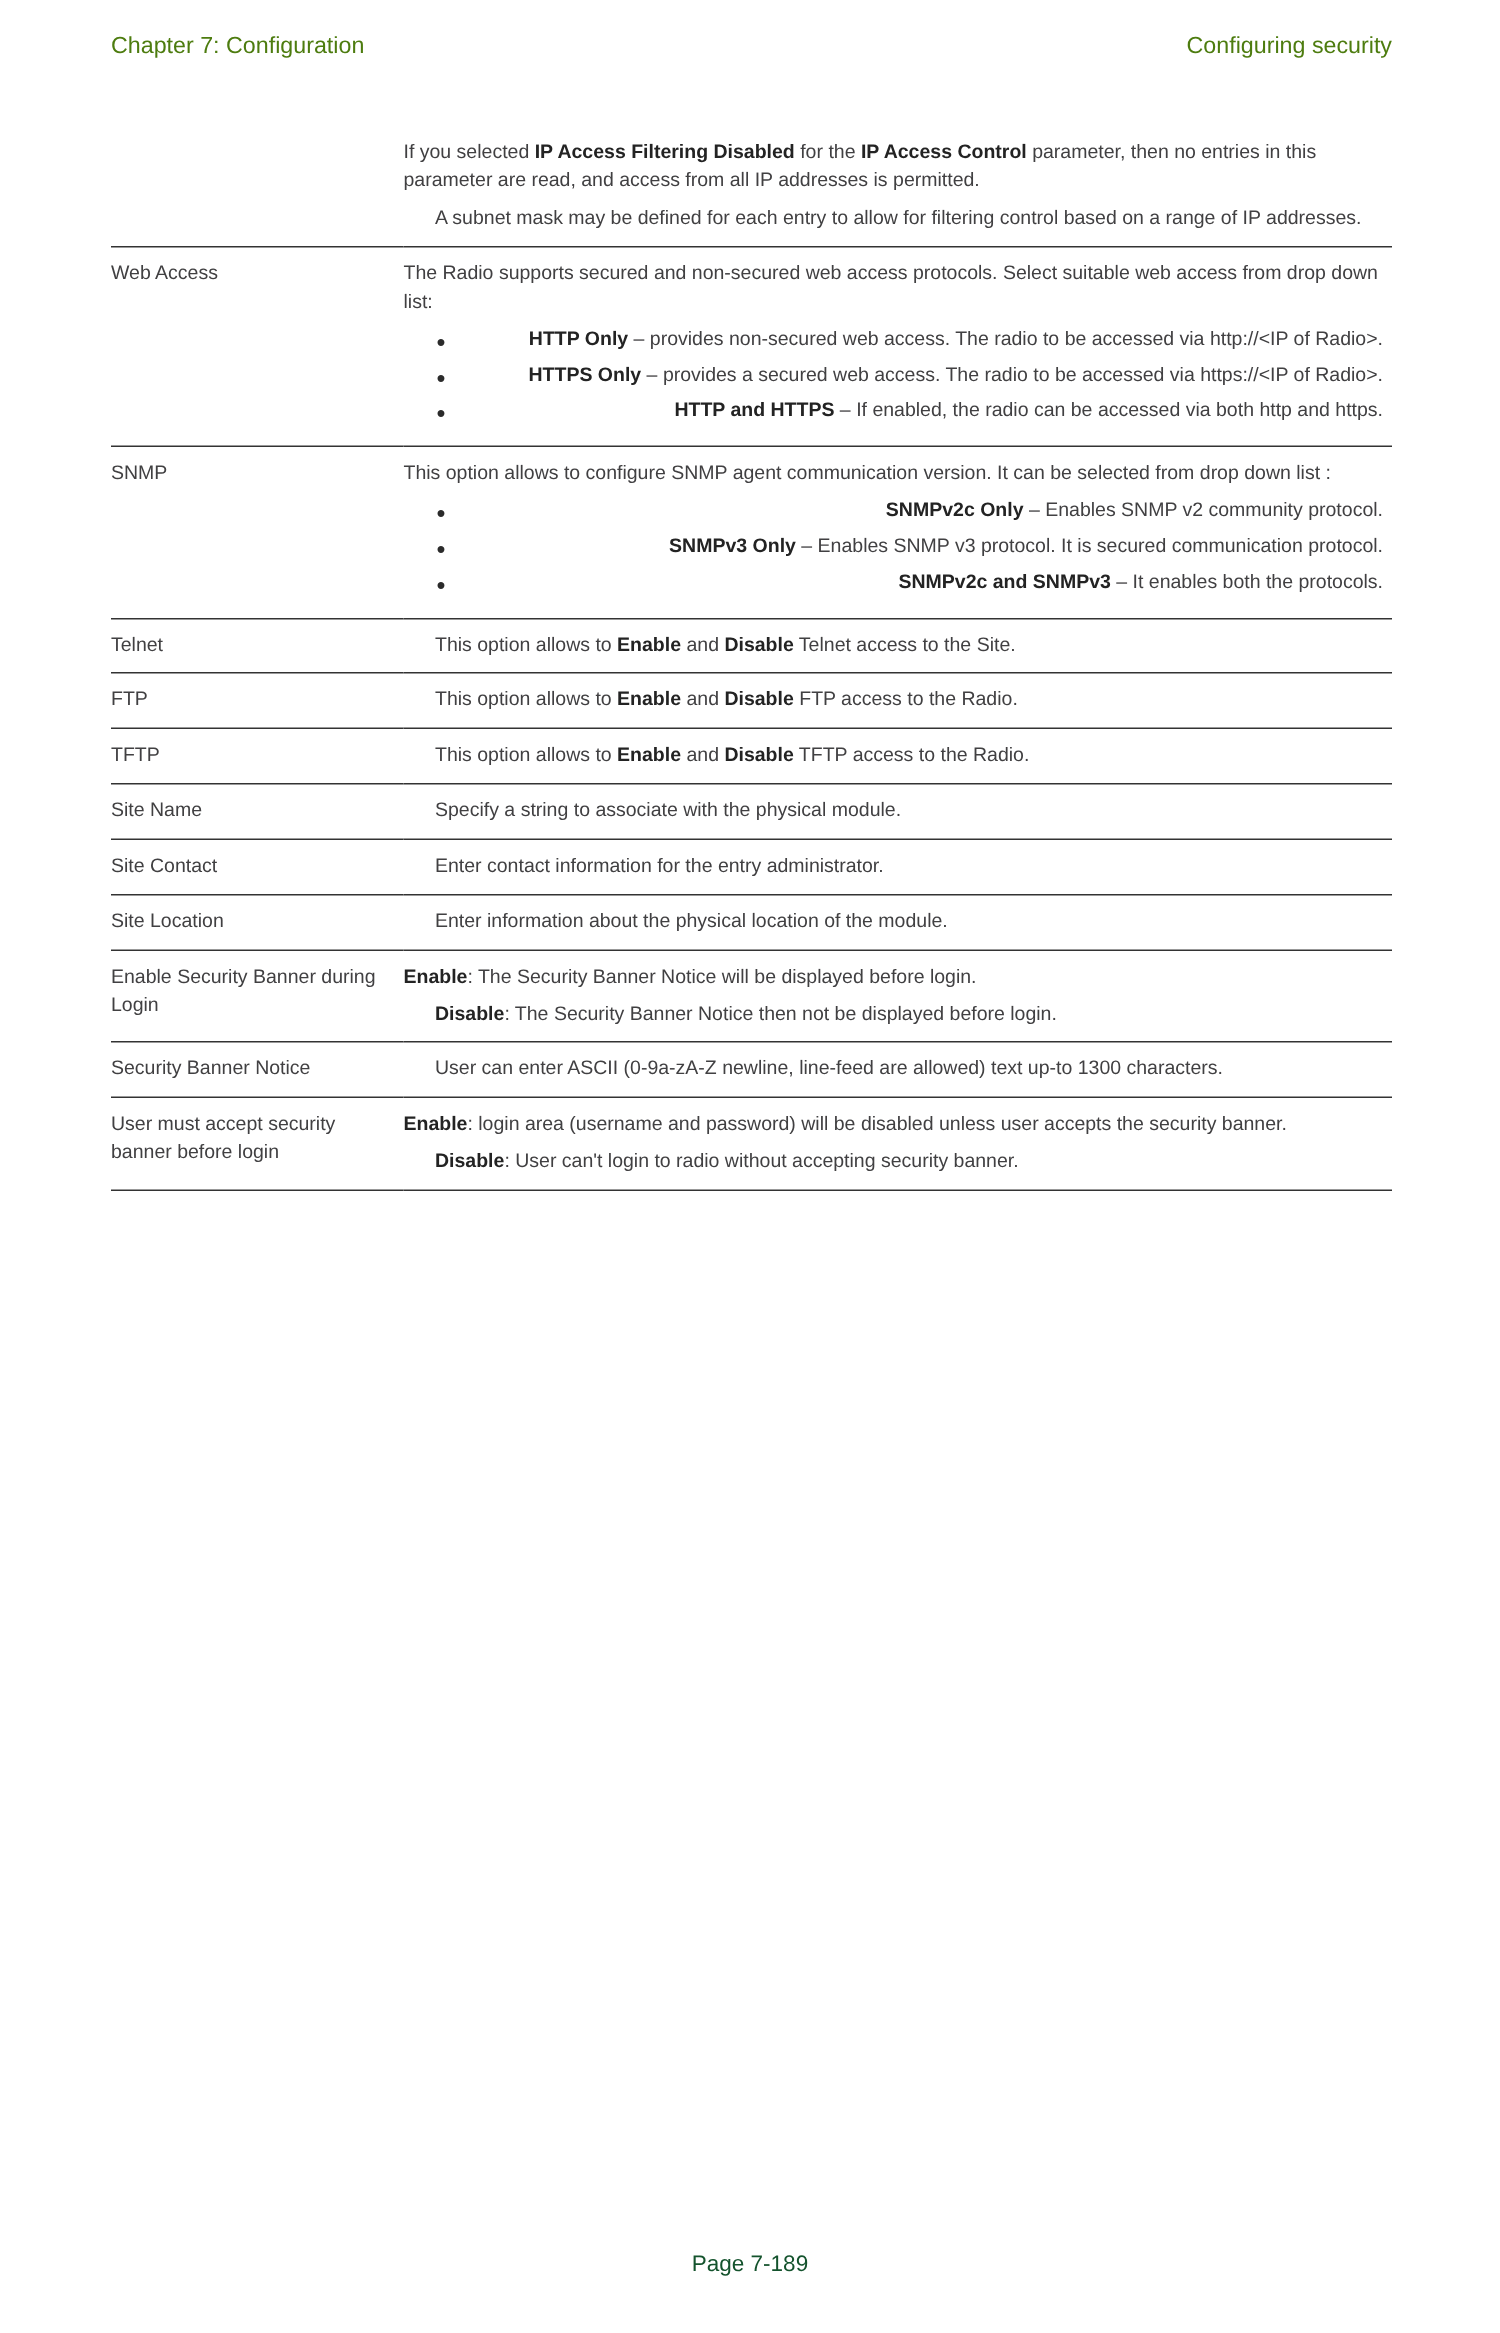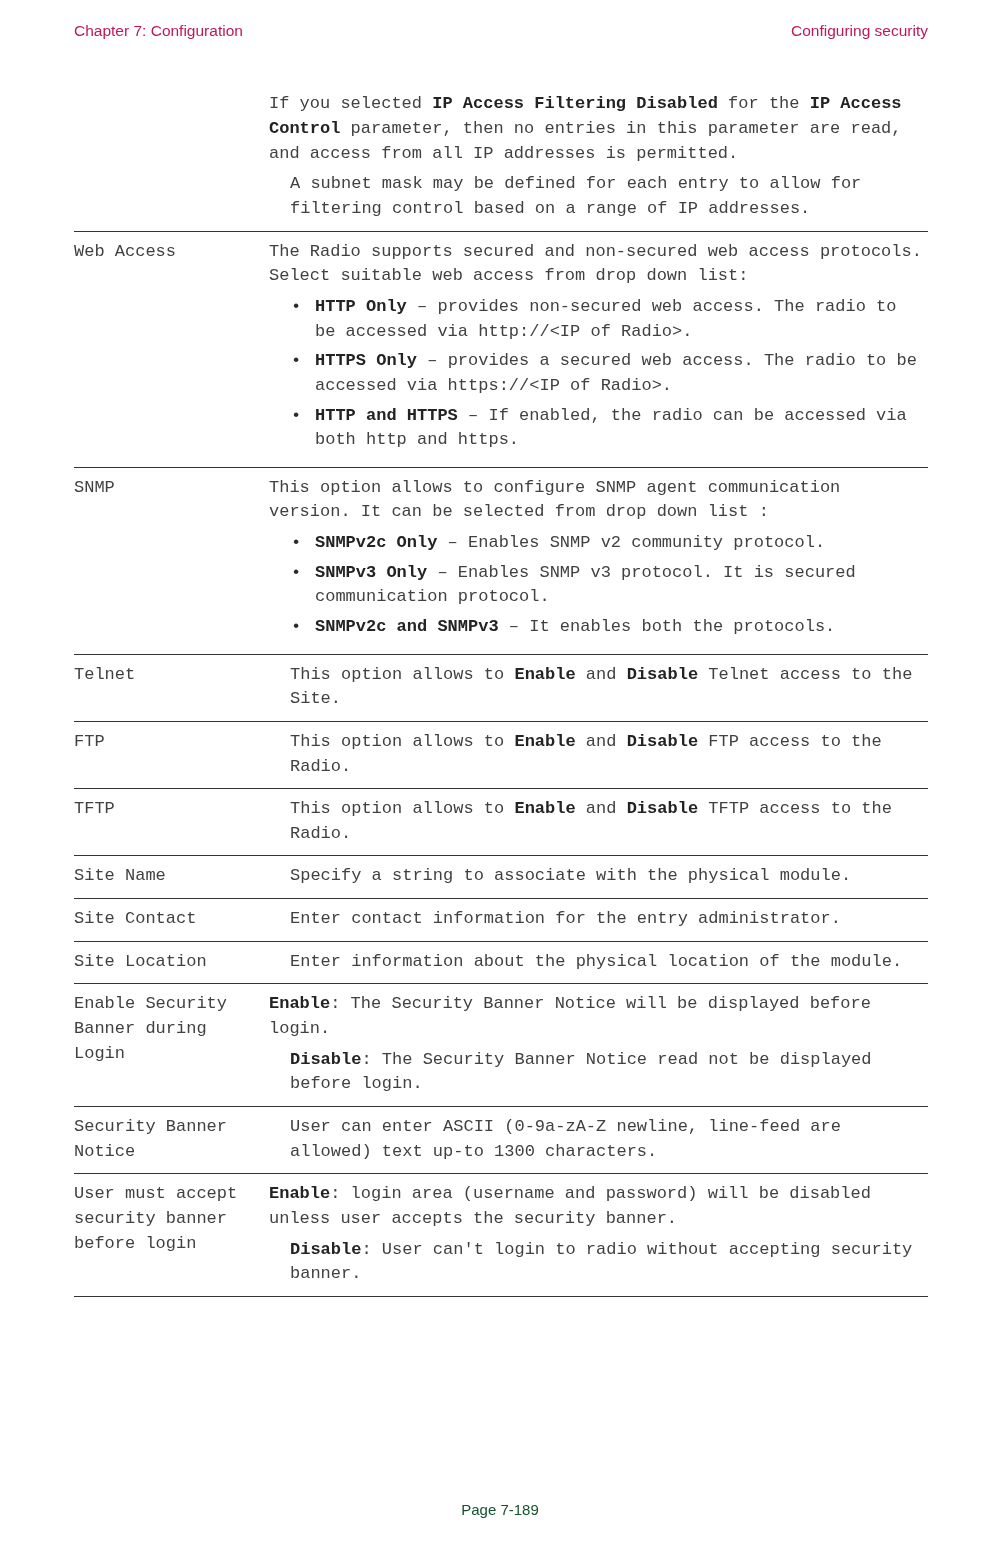--- a/index.html
+++ b/index.html
@@ -10,29 +10,28 @@
     background: #fff;
     width: 1000px;
     height: 1555px;
     position: relative;
     padding: 20px 72px 0 74px;
     line-height: 1.45;
   }
   .hdr {
     display: flex;
     justify-content: space-between;
-    color: #be185d;
+    color: #4d7c0f;
     font-size: 15.5px;
     margin-bottom: 42px;
   }
   table.tbl {
     width: 100%;
     border-collapse: collapse;
-    font-size: 17px;
-    font-family: Liberation Mono, monospace;
+    font-size: 13px;
   }
   table.tbl td {
     vertical-align: top;
     padding: 8px 6px 9px 0;
   }
   table.tbl tr { border-bottom: 1.3px solid #333; }
   table.tbl tr.no-top { border-top: none; }
   td.attr {
     width: 195px;
     padding-right: 6px;
@@ -41,20 +40,21 @@
   .desc p:last-child { margin-bottom: 0; margin-left: 21px; }
   ul.blist {
     list-style: none;
     padding-left: 26px;
     margin: 4px 0 2px 0;
   }
   ul.blist li {
     position: relative;
     padding-left: 20px;
     margin-bottom: 5px;
+    text-align: right;
   }
   ul.blist li::before {
     content: "•";
     position: absolute;
     left: -4px;
     top: 0;
     font-size: 17px;
     color: #2b2b2b;
   }
   b, .bold { font-weight: 700; color: #232323; }
@@ -152,21 +152,21 @@
     <td class="attr">Site Location</td>
     <td class="desc">
           <p>Enter information about the physical location of the module.</p>
         </td>
   </tr>
 
   <tr>
     <td class="attr">Enable Security Banner during Login</td>
     <td class="desc">
       <p><b>Enable</b><span>: The Security Banner Notice will be displayed before login.</span></p>
-      <p><b>Disable</b><span>: The Security Banner Notice read not be displayed before login.</span></p>
+      <p><b>Disable</b><span>: The Security Banner Notice then not be displayed before login.</span></p>
     </td>
   </tr>
 
   <tr>
     <td class="attr">Security Banner Notice</td>
     <td class="desc">
           <p>User can enter ASCII (0-9a-zA-Z newline, line-feed are allowed) text up-to 1300 characters.</p>
         </td>
   </tr>
 

